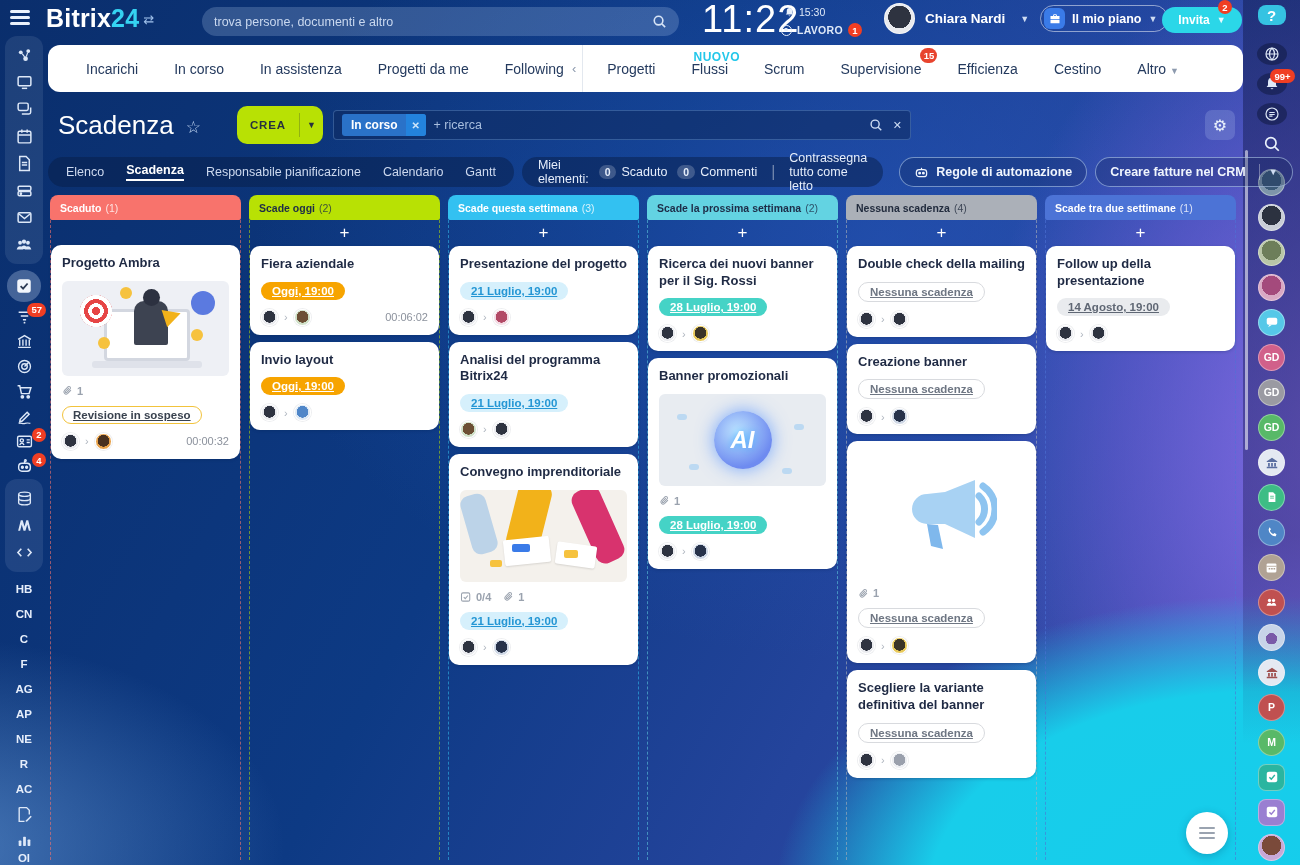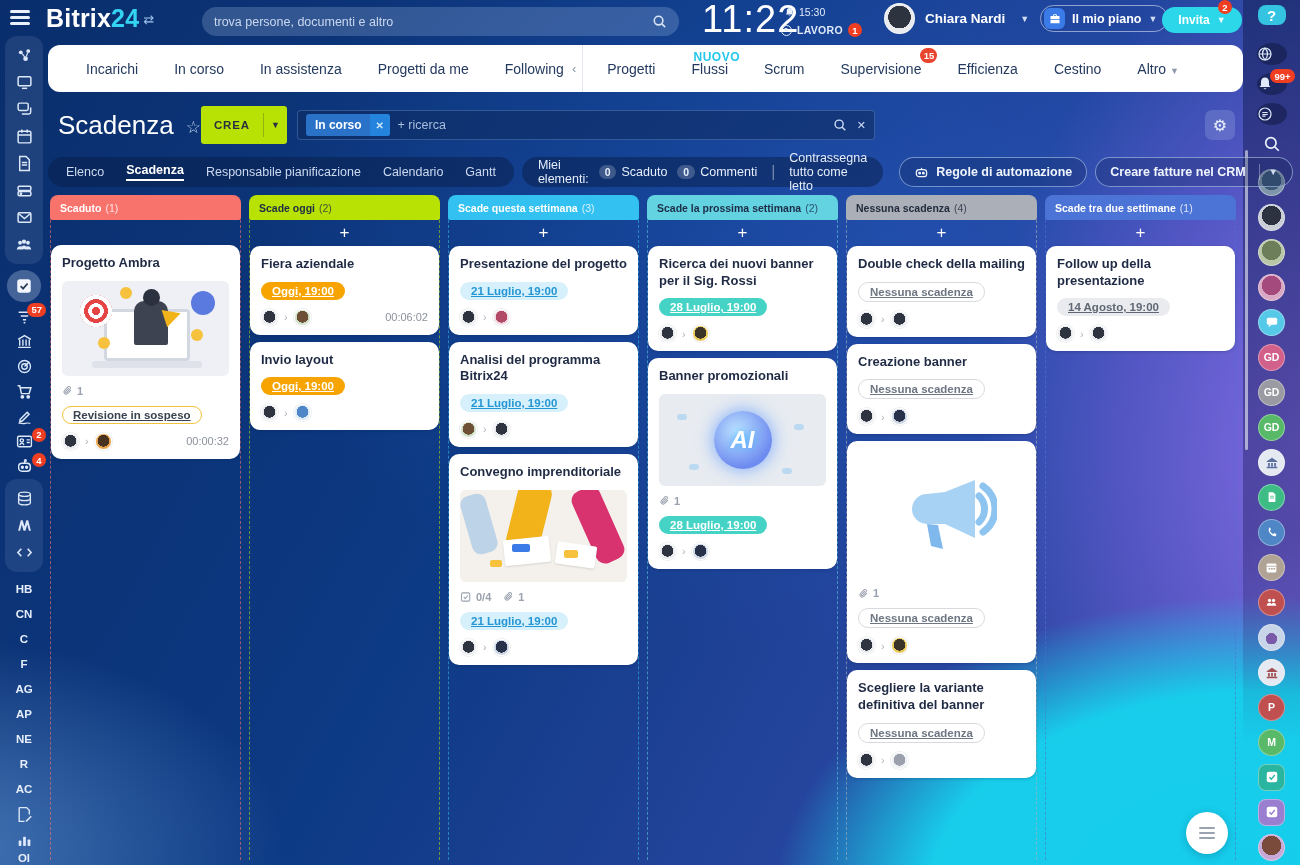--- a/index.html
+++ b/index.html
@@ -44,41 +44,41 @@
   
   .left-rail { left:0; top:36px; width:48px; bottom:0; display:flex; flex-direction:column; align-items:center; }
   .rail-group { background:rgba(215,230,250,.10); border-radius:12px; padding:6px 0; width:38px; display:flex; flex-direction:column; align-items:center; margin-bottom:4px; }
   .rail-item { width:38px; height:27px; display:flex; align-items:center; justify-content:center; position:relative; color:#dde8f8; cursor:pointer; }
   .rail-item svg { display:block; }
   .rail-active { background:rgba(220,235,255,.28); border-radius:50%; width:34px; height:34px; margin:2px 0; }
   .rail-badge { position:absolute; top:-1px; right:-3px; }
   .rail-letter { font-size:11.5px; font-weight:700; color:#e6eefb; height:27px; display:flex; align-items:center; cursor:pointer; }
   .right-rail { right:0; top:0; width:57px; bottom:0; background:linear-gradient(180deg, rgba(18,30,84,.55), rgba(40,36,104,.45) 62%, rgba(40,36,104,0) 86%); display:flex; flex-direction:column; align-items:center; }
   .help-btn { width:28px; height:28px; border-radius:8px; background:#35c3e2; color:#fff; font-weight:700; font-size:15px; display:flex; align-items:center; justify-content:center; margin:5px 0 14px; cursor:pointer; }
-  .rr-circle { width:30px; height:30px; border-radius:50%; background:rgba(16,26,66,.55); display:flex; align-items:center; margin:4px 0; position:relative; color:#dfe9f8; cursor:pointer; }
+  .rr-circle { width:30px; height:30px; border-radius:50%; background:rgba(16,26,66,.55); display:flex; align-items:center; justify-content:center; margin:4px 0; position:relative; color:#dfe9f8; cursor:pointer; }
   .rr-search { margin:6px 0 8px; color:#eaf2fc; cursor:pointer; }
   .rr-av { width:27px; height:27px; border-radius:50%; margin:4px 0; flex:none; display:flex; align-items:center; justify-content:center; font-size:10.5px; font-weight:700; color:#fff; border:1px solid rgba(255,255,255,.35); cursor:pointer; }
   .notif-badge { position:absolute; top:-4px; right:-8px; }
   .scrollbar { left:1245px; top:150px; width:3px; height:300px; background:rgba(255,255,255,.55); border-radius:2px; }
   .chat-collapse { left:1186px; top:812px; width:42px; height:42px; background:#fff; border-radius:50%; box-shadow:0 2px 8px rgba(0,40,80,.25); display:flex; flex-direction:column; align-items:center; justify-content:center; gap:3px; cursor:pointer; }
   .chat-collapse i { width:16px; height:2px; background:#9aa3b0; border-radius:2px; display:block; }
 
   
   .main { position:absolute; left:48px; top:36px; width:1195px; bottom:0; }
   .tabsbar { margin:9px 0 0; background:#fff; border-radius:12px; height:47px; display:flex; align-items:center; padding:0 20px; color:#243a5e; }
   .tab { font-size:14px; padding:0 18px; position:relative; white-space:nowrap; cursor:pointer; }
   .tab .tag-new { position:absolute; top:-11px; left:20px; font-size:12px; font-weight:700; color:#23c7ea; letter-spacing:.5px; }
   .tab .tab-badge { position:absolute; top:-13px; right:2px; background:#e8442e; color:#fff; font-size:9.5px; font-weight:700; border-radius:9px; min-width:17px; height:15px; display:flex; align-items:center; justify-content:center; }
   .tab-sep { width:1px; height:47px; background:#e3e8ef; margin:0 6px; }
   .tab-chev { color:#8d9aae; font-size:13px; margin-left:-10px; cursor:pointer; }
 
   .page-header { display:flex; align-items:center; margin:13px 0 0; height:40px; }
   .page-title { font-size:26px; font-weight:400; margin-left:10px; }
   .fav-star { font-size:17px; color:#bcd2f0; margin:4px 0 0 12px; cursor:pointer; }
-  .crea-btn { width:86px; height:38px; background:#b8e104; border:none; border-radius:3px; display:flex; align-items:center; cursor:pointer; }
+  .crea-btn { margin-left:36px; width:86px; height:38px; background:#b8e104; border:none; border-radius:10px; display:flex; align-items:center; cursor:pointer; }
   .crea-btn .lbl { flex:1; text-align:center; font-size:11.5px; font-weight:700; letter-spacing:.8px; color:#27313f; }
   .crea-btn .arr { width:24px; height:24px; border-left:1px solid rgba(30,40,50,.25); color:#27313f; font-size:9px; display:flex; align-items:center; justify-content:center; }
   .filterbar { margin-left:10px; width:578px; height:30px; background:rgba(14,42,94,.55); border:1px solid rgba(120,165,225,.35); border-radius:4px; display:flex; align-items:center; padding:0 8px; }
   .filter-chip { background:#2a72c8; border-radius:3px; height:22px; display:flex; align-items:center; font-size:12px; font-weight:600; padding-left:9px; overflow:hidden; }
   .filter-chip .x { width:20px; height:22px; background:#2383dd; margin-left:8px; display:flex; align-items:center; justify-content:center; font-size:10px; color:#cfe6fa; cursor:pointer; }
   .filterbar input { flex:1; background:transparent; border:none; outline:none; color:#e8f0fb; font-size:12.5px; margin-left:8px; }
   .filterbar input::placeholder { color:#a9bfdf; }
   .filter-icons { display:flex; gap:10px; color:#cfdef5; align-items:center; }
   .gear-btn { margin-left:auto; margin-right:8px; width:30px; height:30px; border-radius:7px; background:rgba(210,230,255,.18); display:flex; align-items:center; justify-content:center; font-size:16px; color:#eaf2fc; cursor:pointer; }
 

